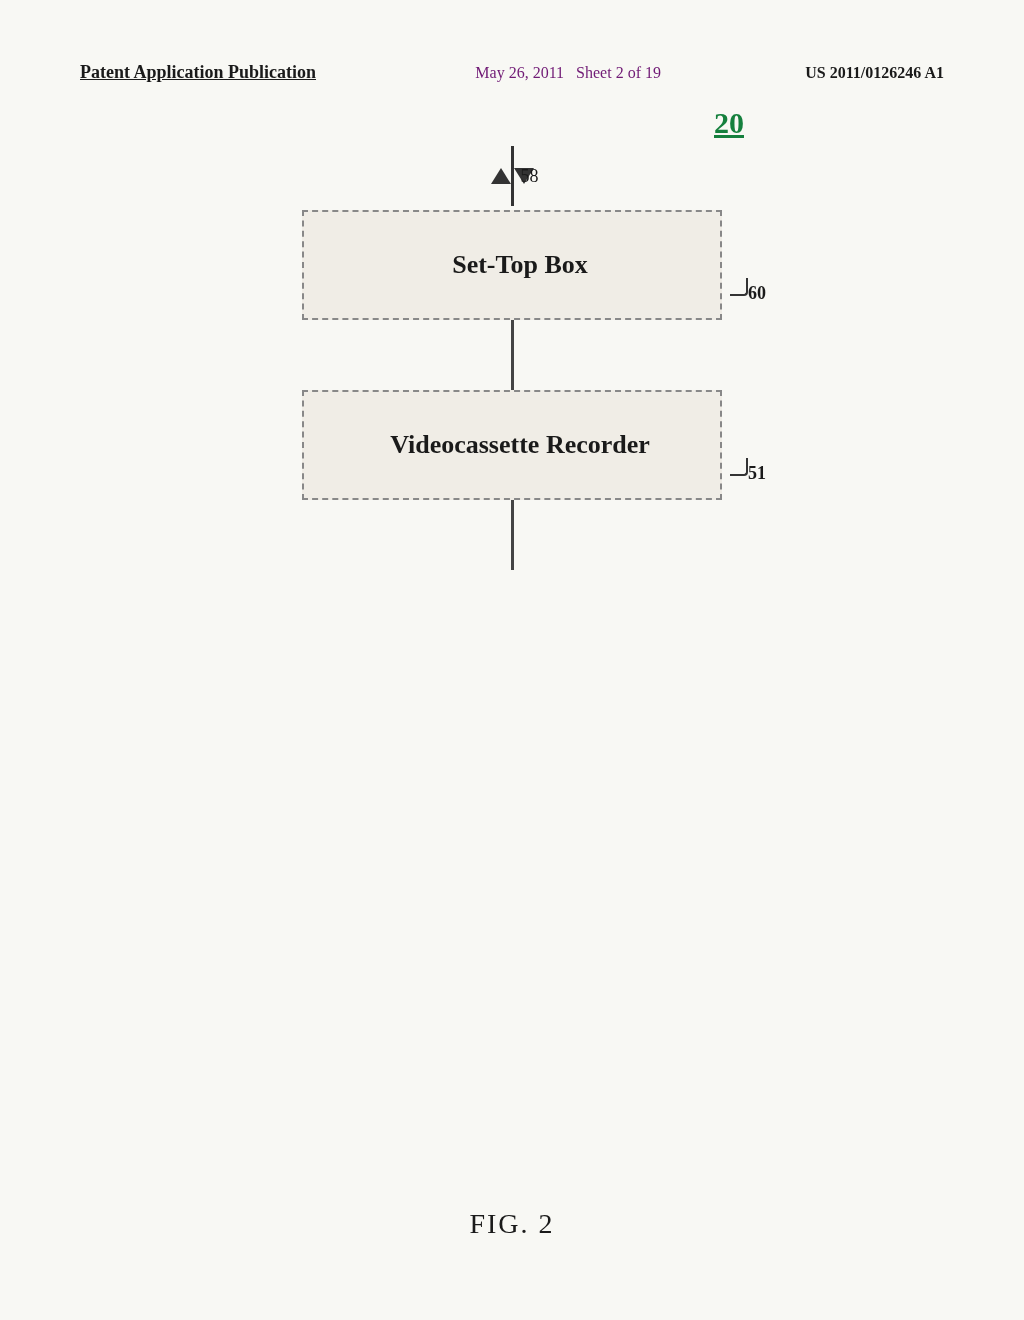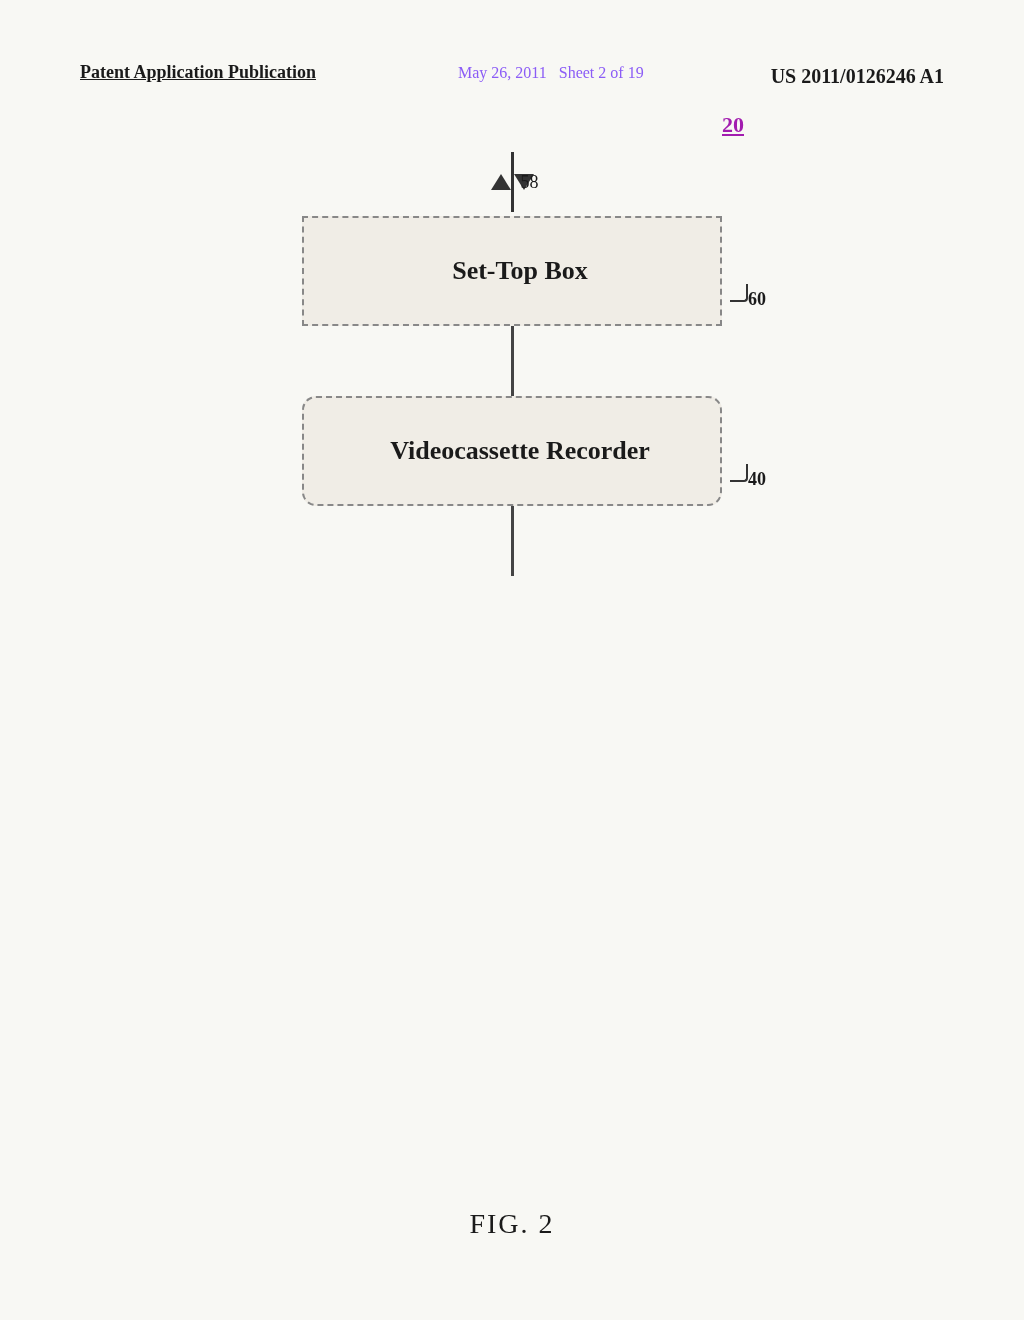--- a/index.html
+++ b/index.html
@@ -32,49 +32,49 @@
     .header-left {
       font-size: 18px;
       font-weight: bold;
       text-decoration: underline;
       color: #1a1a1a;
       line-height: 1.4;
     }
 
     .header-center {
       font-size: 16px;
-      color: #8b5cf6;
+      color: #701a75;
       text-align: center;
       line-height: 1.6;
       margin-left: 15px;
     }
 
     .header-right {
-      font-size: 20px;
+      font-size: 16px;
       color: #1a1a1a;
       text-align: right;
       line-height: 1.6;
       font-weight: bold;
     }
 
     .diagram-area {
       display: flex;
       flex-direction: column;
       align-items: center;
       margin-top: 60px;
       position: relative;
     }
 
     .fig-number-label {
       position: absolute;
       top: -40px;
       right: 200px;
-      font-size: 22px;
-      font-weight: bold;
-      color: #a21caf;
+      font-size: 30px;
+      font-weight: bold;
+      color: #15803d;
       text-decoration: underline;
     }
 
     .arrow-double {
       display: flex;
       flex-direction: row;
       align-items: center;
       margin-bottom: 10px;
       position: relative;
     }
@@ -132,21 +132,20 @@
     }
 
     .box-set-top {
       width: 420px;
       height: 110px;
     }
 
     .box-vcr {
       width: 420px;
       height: 110px;
-      border-radius: 14px;
     }
 
     .box-television {
       width: 420px;
       height: 110px;
     }
 
     .box-ref-label {
       position: absolute;
       right: -46px;
@@ -215,21 +214,21 @@
         <span>Set-Top Box</span>
         <div class="box-ref-label">60</div>
       </div>
     </div>
 
     <div class="connector-line"></div>
 
     <div class="box-container">
       <div class="diagram-box box-vcr">
         <span>Videocassette Recorder</span>
-        <div class="box-ref-label">40</div>
+        <div class="box-ref-label">51</div>
       </div>
     </div>
 
     <div class="connector-line"></div>
 
 
   </div>
 
   <div class="figure-caption">FIG. 2</div>
 

